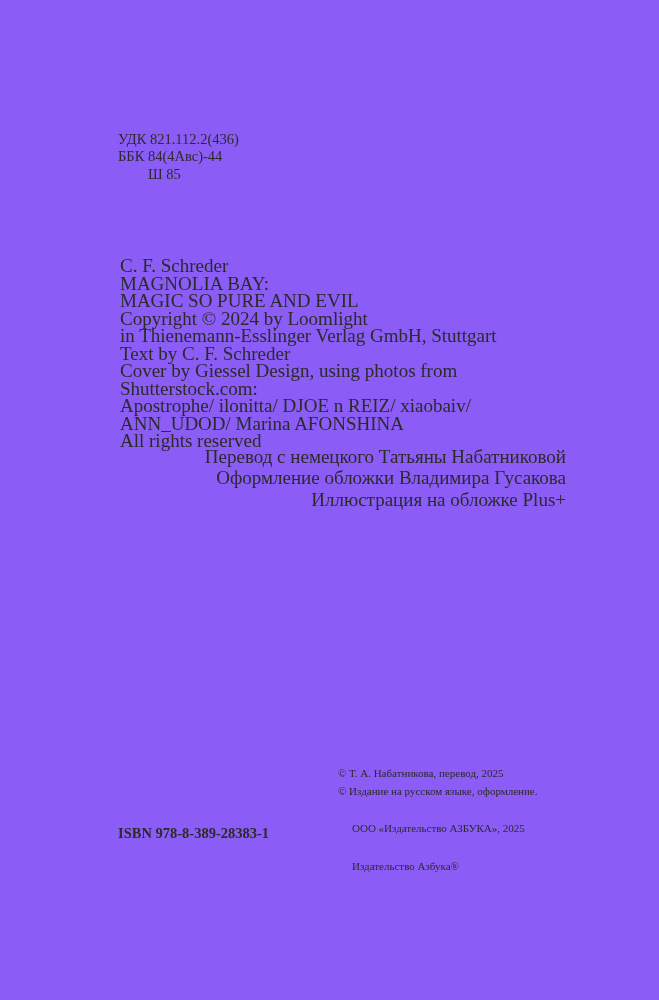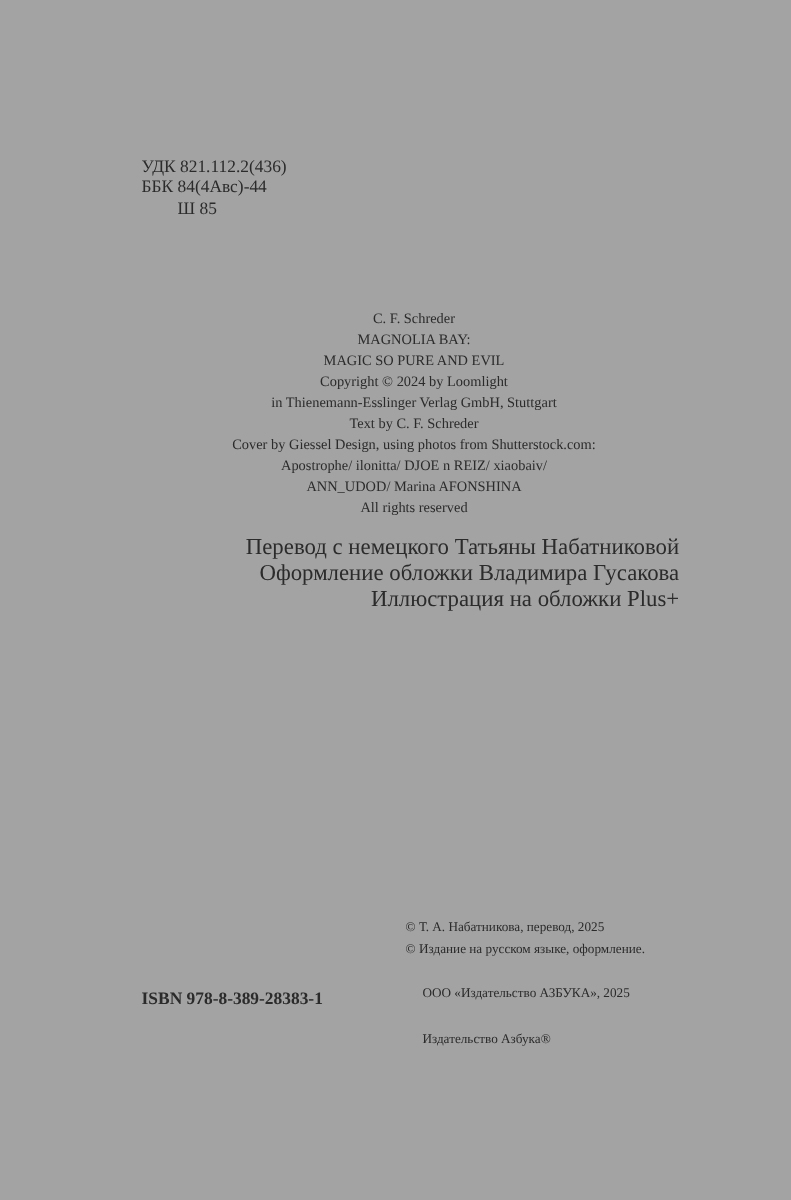--- a/index.html
+++ b/index.html
@@ -4,43 +4,42 @@
 <style>
   html, body {
     margin: 0;
     padding: 0;
     background: #ffffff;
   }
   .page {
     position: relative;
     width: 659px;
     height: 1000px;
-    background: #a3a3a3;
+    background: #8b5cf6;
     font-family: "Liberation Serif", "DejaVu Serif", serif;
     color: #2b2b2b;
     overflow: hidden;
   }
   .udk-block {
     position: absolute;
     left: 118px;
     top: 131px;
     font-size: 14.5px;
     line-height: 17.4px;
     white-space: nowrap;
   }
   .udk-block .indent {
     padding-left: 30px;
   }
   .imprint-block {
     position: absolute;
     left: 120px;
     top: 257px;
     width: 450px;
-    text-align: center;
-    font-size: 12px;
+    font-size: 19px;
     line-height: 17.5px;
   }
   .credits-block {
     position: absolute;
     left: 116px;
     top: 446px;
     width: 450px;
     text-align: right;
     font-size: 19px;
     line-height: 21.3px;
@@ -93,21 +92,21 @@
       <div class="line">Text by C. F. Schreder</div>
       <div class="line">Cover by Giessel Design, using photos from Shutterstock.com:</div>
       <div class="line">Apostrophe/ ilonitta/ DJOE n REIZ/ xiaobaiv/</div>
       <div class="line">ANN_UDOD/ Marina AFONSHINA</div>
       <div class="line">All rights reserved</div>
     </div>
 
   <div class="credits-block">
       <div class="line">Перевод с немецкого Татьяны Набатниковой</div>
       <div class="line">Оформление обложки Владимира Гусакова</div>
-      <div class="line">Иллюстрация на обложки Plus+</div>
+      <div class="line">Иллюстрация на обложке Plus+</div>
     </div>
 
   <div class="isbn">ISBN 978-8-389-28383-1</div>
 
   <div class="copyright-block">
       <div class="line">© Т. А. Набатникова, перевод, 2025</div>
       <div class="line">© Издание на русском языке, оформление.</div>
       <div class="line indent">ООО «Издательство АЗБУКА», 2025</div>
       <div class="line indent">Издательство Азбука®</div>
     </div>

